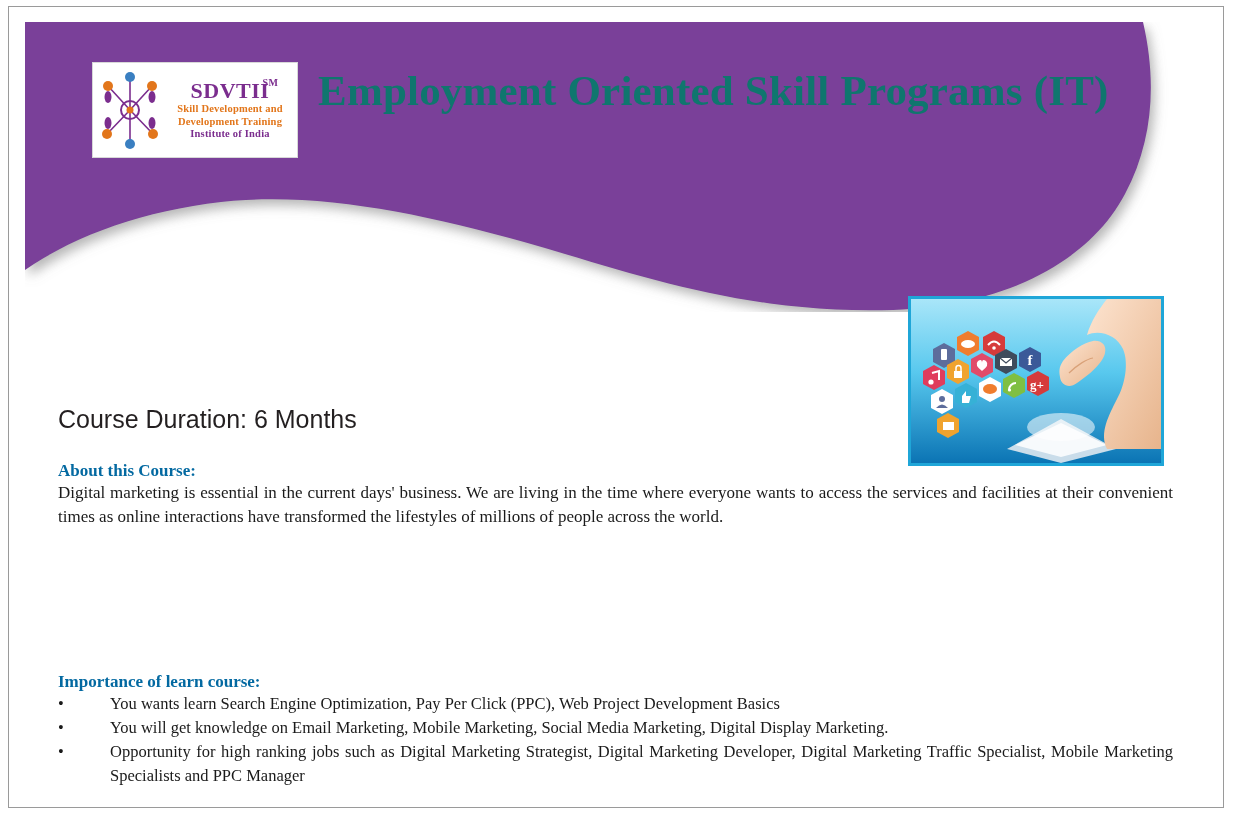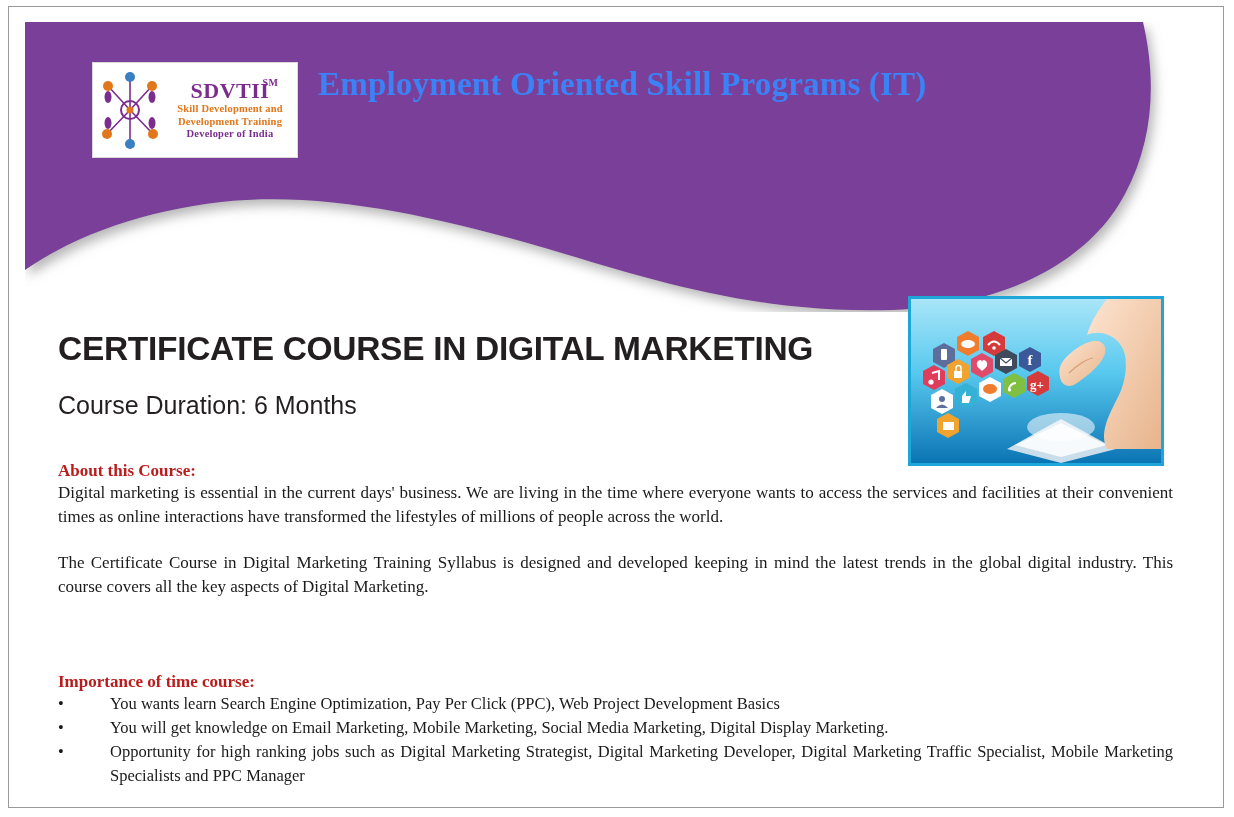--- a/index.html
+++ b/index.html
@@ -101,51 +101,51 @@
   }
   .logo-l3 { color: #7b2d8e; }
   .logo-l2 { color: #e2761b; }
 
   .header-title {
     position: absolute;
     left: 318px;
     top: 66px;
     font-family: "Liberation Serif", serif;
     font-weight: bold;
-    font-size: 33px;
-    color: #3b82f6;
+    font-size: 43px;
+    color: #0f766e;
     letter-spacing: 0.2px;
   }
 
   
   .course-title {
     position: absolute;
     left: 58px;
     top: 330px;
     font-family: "Liberation Sans", sans-serif;
     font-weight: bold;
     font-size: 33.5px;
     letter-spacing: -0.3px;
     color: #231f20;
   }
   .course-duration {
     position: absolute;
     left: 58px;
-    top: 391px;
+    top: 405px;
     font-family: "Liberation Sans", sans-serif;
     font-size: 25px;
     color: #231f20;
     font-weight: 400;
   }
 
   .section-head {
     font-family: "Liberation Serif", serif;
     font-weight: bold;
     font-size: 17px;
-    color: #b91c1c;
+    color: #0369a1;
   }
   .about-block {
     position: absolute;
     left: 58px;
     top: 461px;
     width: 1115px;
   }
   .body-text {
     font-family: "Liberation Serif", serif;
     font-size: 17px;
@@ -244,28 +244,27 @@
             <ellipse cx="59" cy="59" rx="3.5" ry="6"></ellipse>
           </g>
         </svg>
       </div>
       <div class="logo-text">
         <span class="logo-title">
           <span>SDVTII</span><span class="logo-sm">SM</span>
         </span>
         <span class="logo-l1">Skill Development and</span>
         <span class="logo-l2">Development Training</span>
-        <span class="logo-l3">Developer of India</span>
+        <span class="logo-l3">Institute of India</span>
       </div>
     </div>
   </div>
 
   <div class="header-title">Employment Oriented Skill Programs (IT)</div>
 
-  <div class="course-title">CERTIFICATE COURSE IN DIGITAL MARKETING</div>
   <div class="course-duration">Course Duration: 6 Months</div>
 
   <div class="promo-img">
     <svg width="250" height="164" viewBox="0 0 250 164">
       <defs>
         <linearGradient id="sky" x1="0" y1="0" x2="0" y2="1">
           <stop offset="0%" stop-color="#a9e6f9"></stop>
           <stop offset="45%" stop-color="#58c8ee"></stop>
           <stop offset="100%" stop-color="#0b74b4"></stop>
         </linearGradient>
@@ -352,25 +351,24 @@
             <rect x="32" y="123" width="11" height="8" fill="#fff"></rect>
           </g>
       </g>
     </svg>
   </div>
 
   <div class="about-block">
     <div class="section-head">About this Course:</div>
     <div class="body-text">Digital marketing is essential in the current days' business. We are living in the time where everyone wants to access the services and facilities at their convenient times as online interactions have transformed the lifestyles of millions of people across the world.</div>
     <div class="para-gap"></div>
-    <div class="body-text">The Certificate Course in Digital Marketing Training Syllabus is designed and developed keeping in mind the latest trends in the global digital industry. This course covers all the key aspects of Digital Marketing.</div>
   </div>
 
   <div class="importance-block">
-    <div class="section-head">Importance of time course:</div>
+    <div class="section-head">Importance of learn course:</div>
     <ul class="bullets">
       <li>
         <span class="mark">•</span>
         <span class="txt">You wants learn Search Engine Optimization, Pay Per Click (PPC), Web Project Development Basics</span>
       </li>
       <li>
         <span class="mark">•</span>
         <span class="txt">You will get knowledge on Email Marketing, Mobile Marketing, Social Media Marketing, Digital Display Marketing.</span>
       </li>
       <li>

